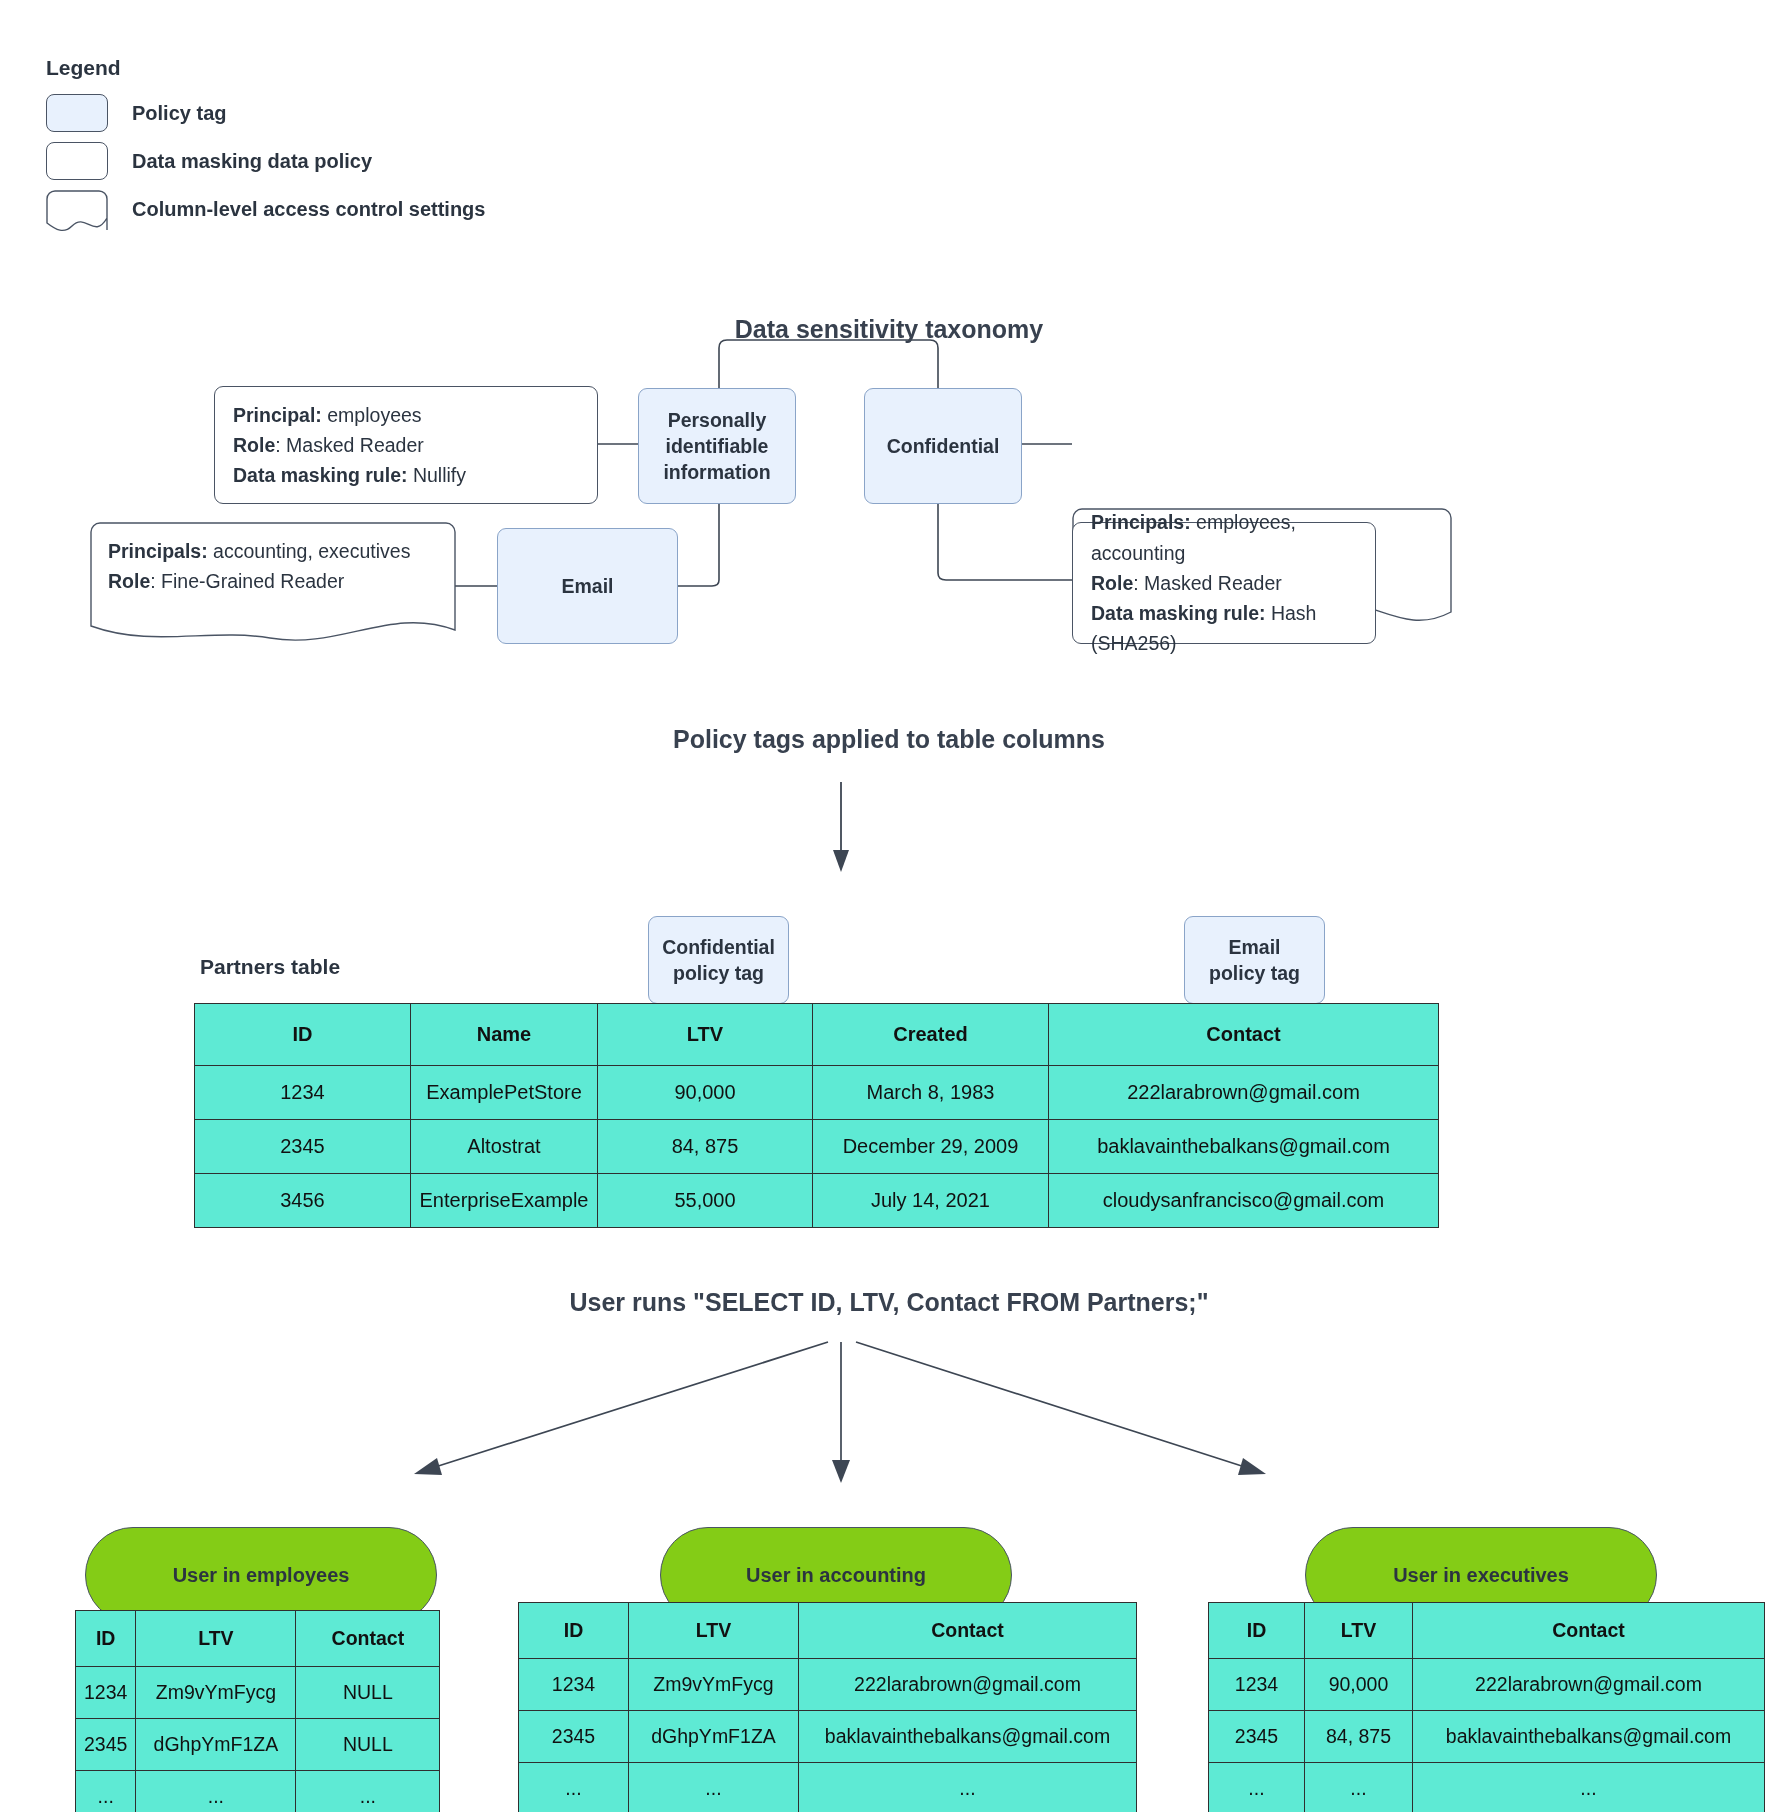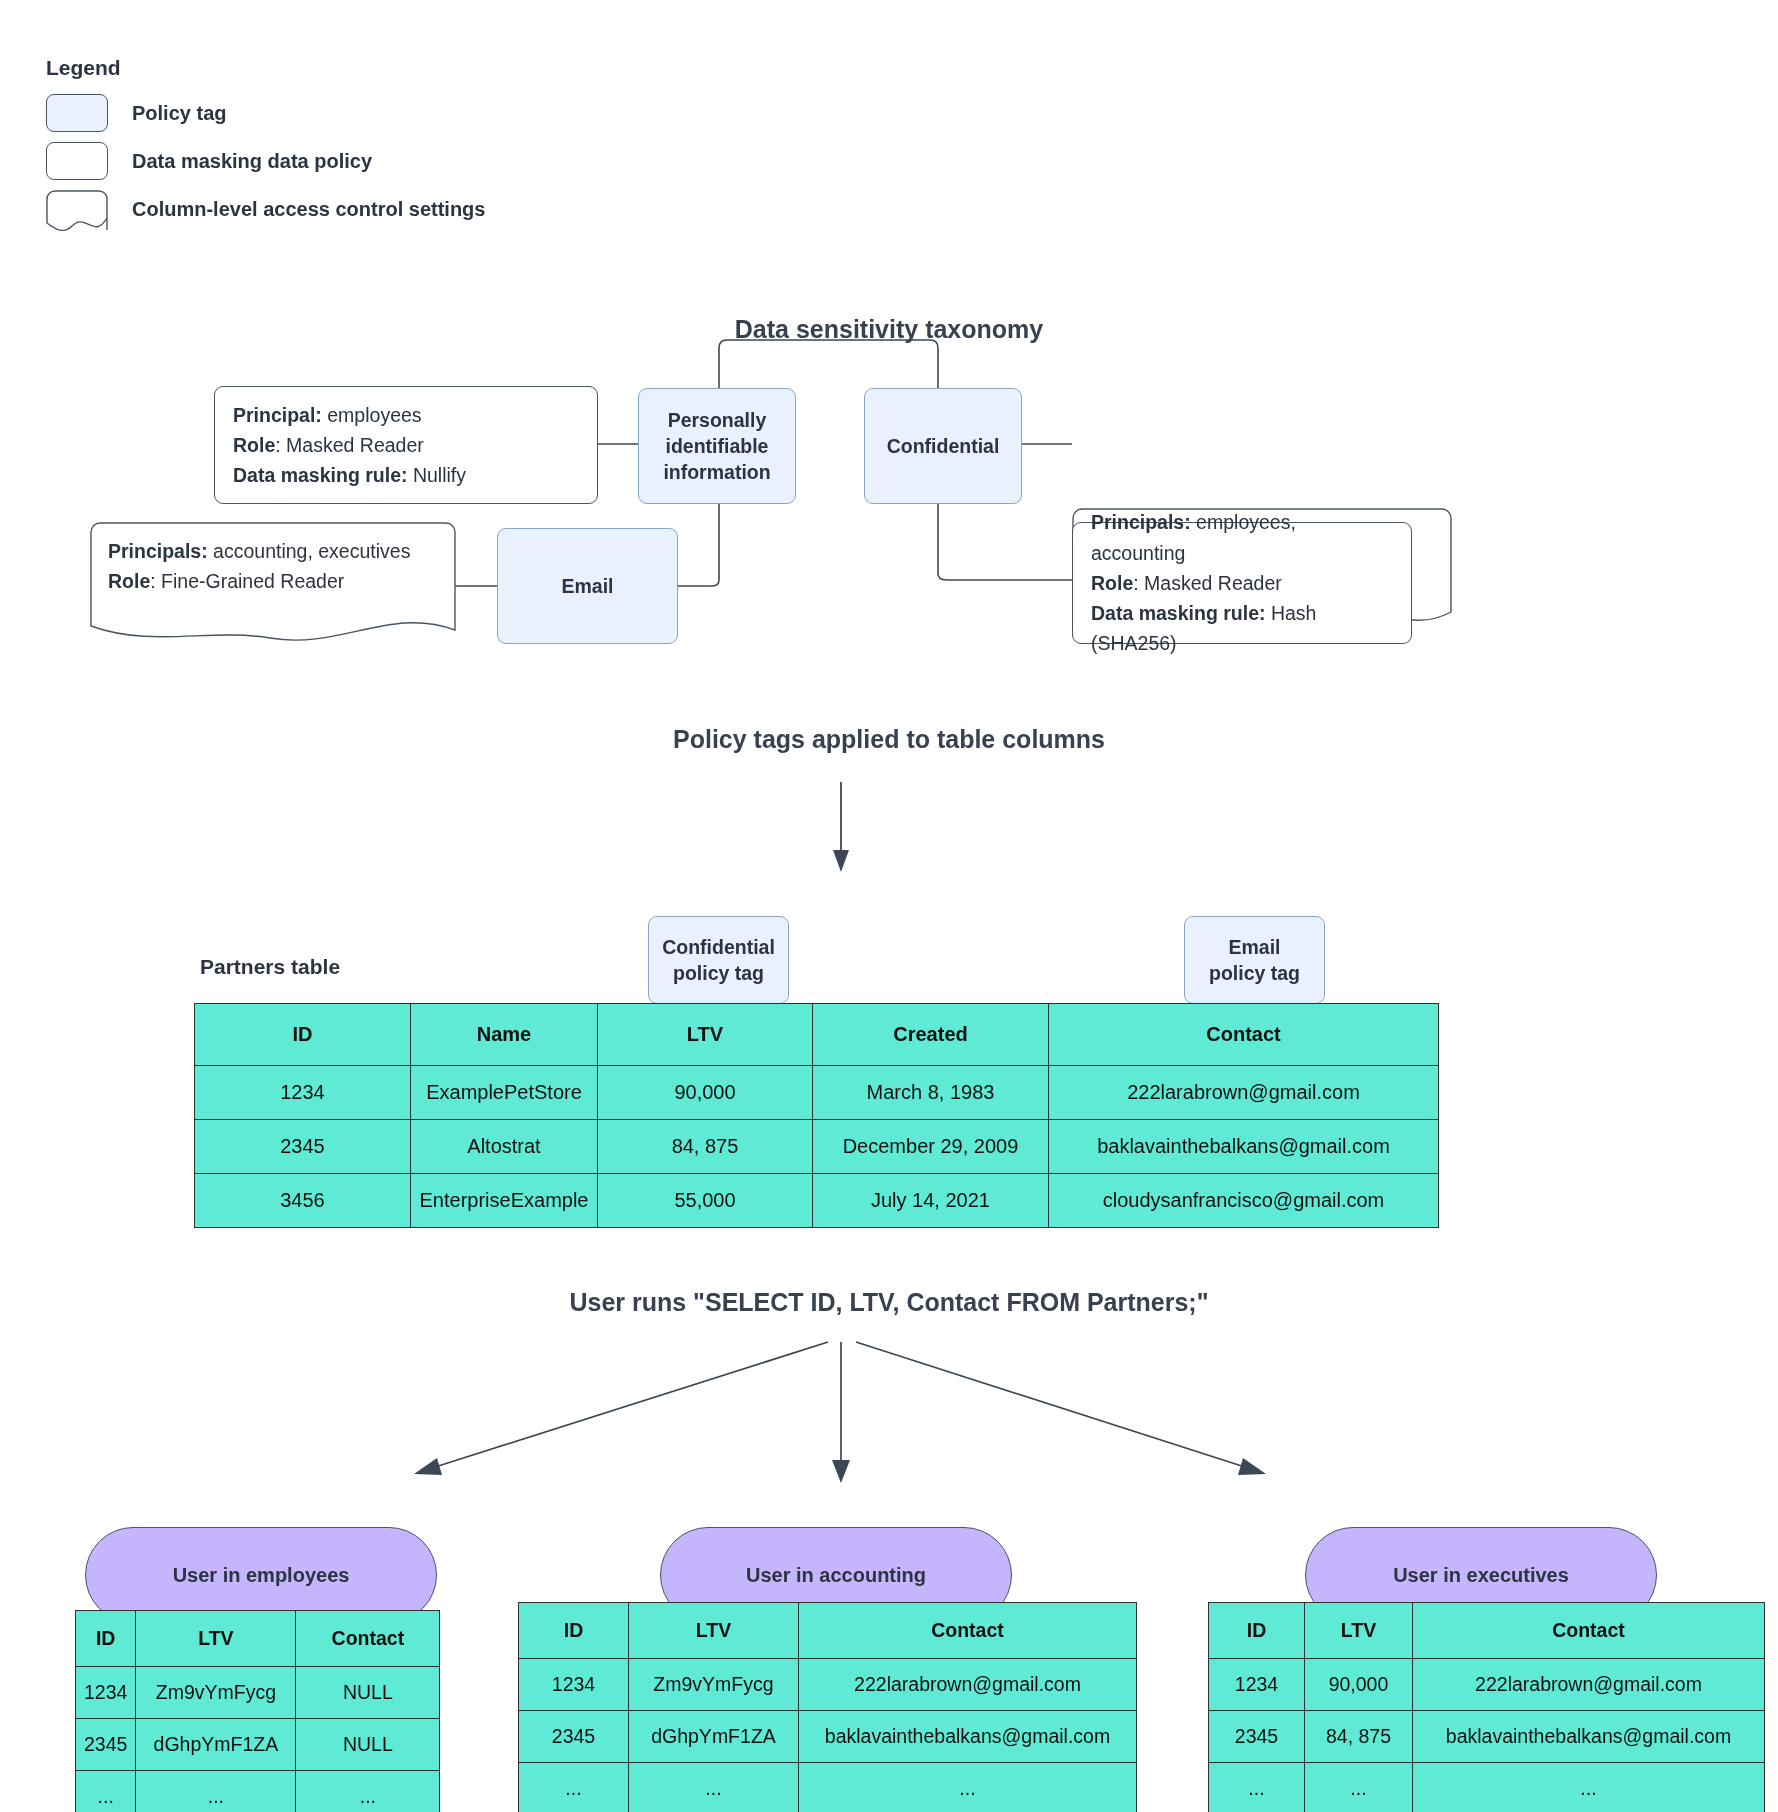--- a/index.html
+++ b/index.html
@@ -82,21 +82,21 @@
 
   #partners-table th, #partners-table td { font-size:20px; }
   #partners-table th { height:62px; }
   #partners-table td { height:54px; }
 
   .table-caption { font-size:21px; font-weight:bold; color:#2b3440;text-align:right; }
 
   
   .ellipse {
     border:1.4px solid #4a5464;
-    border-radius:999px; background:#c4b5fd;
+    border-radius:999px; background:#84cc16;
     display:flex; align-items:center; justify-content:center;
     font-size:20px; font-weight:bold; color:#2b3440;
   }
 </style>
 </head>
 <body>
 
 <div class="abs" id="legend">
   <div class="legend-title">Legend</div>
 
@@ -191,21 +191,21 @@
   <div class="wavy-txt">
     <div>
       <b>Principal:</b><span> executives</span>
     </div>
     <div>
       <b>Role</b><span>: Fine-Grained Reader</span>
     </div>
   </div>
 </div>
 
-<div class="abs tbox" style="left:1072px; top:522px; width:340px; height:122px;
+<div class="abs tbox" style="left:1072px; top:522px; width:304px; height:122px;
      display:flex; flex-direction:column; justify-content:center;">
   <div>
     <b>Principals:</b><span> employees, accounting</span>
   </div>
   <div>
     <b>Role</b><span>: Masked Reader</span>
   </div>
   <div>
     <b>Data masking rule:</b><span> Hash (SHA256)</span>
   </div>

